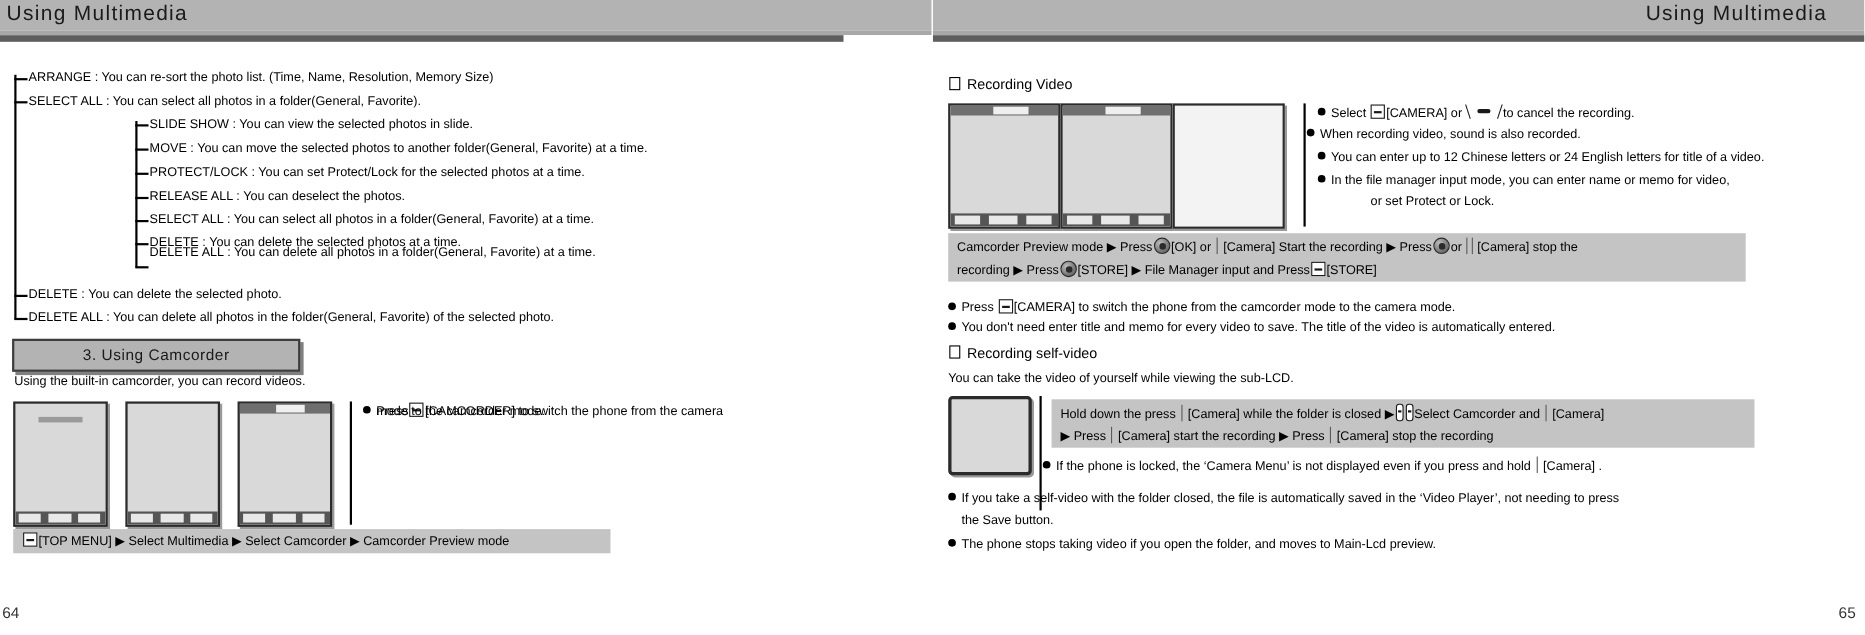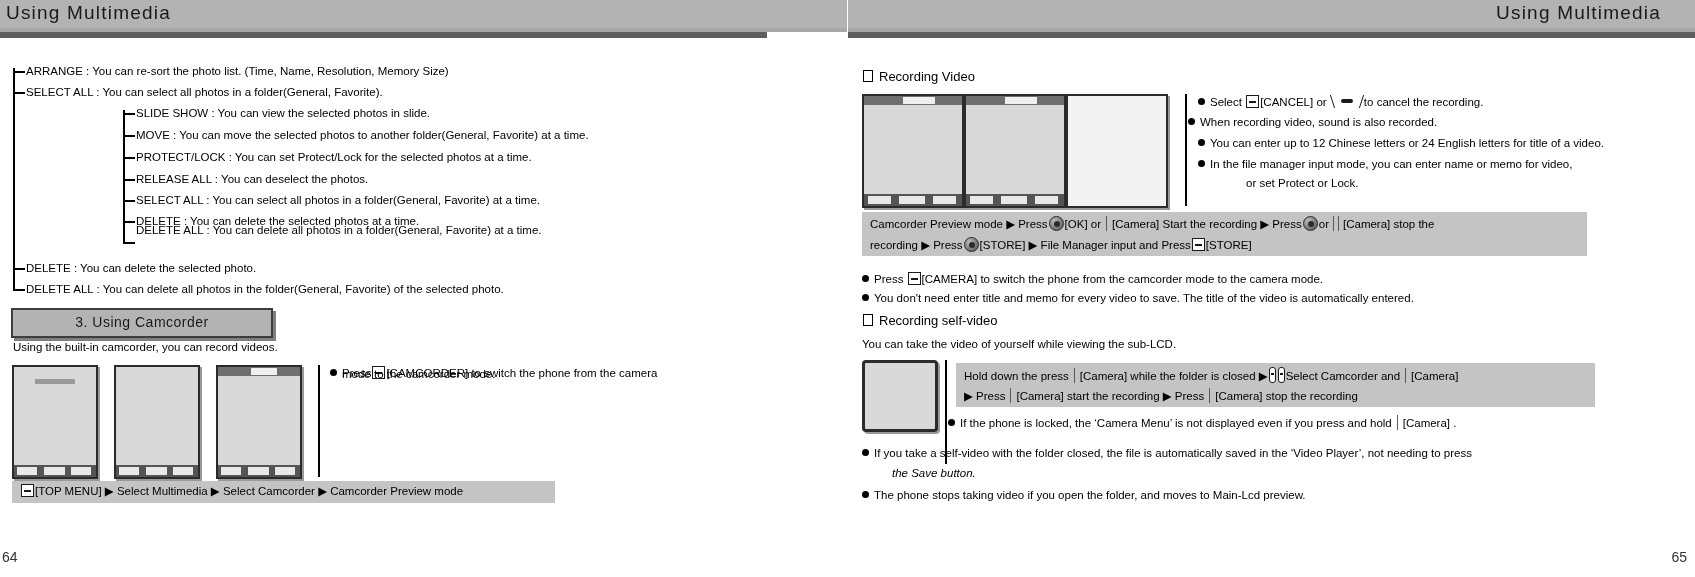--- a/index.html
+++ b/index.html
@@ -437,21 +437,21 @@
       <div class="row" style="top:74%; width:22%;"></div>
       <div class="row" style="left:56%; top:74%; width:26%;"></div>
       <div class="row" style="top:84%; width:20%;"></div>
     </div>
   </div>
 
   <div class="vrule" style="left:337px; top:94px; height:112px;"></div>
 
   <div class="txt" style="left:350px; top:95px;">
     <span class="bul"></span><span>Select</span>
-    <span class="key-soft"></span><span>[CANCEL] or</span>
+    <span class="key-soft"></span><span>[CAMERA] or</span>
     <span class="key-end"><i></i></span><span>to cancel the recording.</span>
   </div>
   <div class="txt" style="left:340px; top:116px;">
     <span class="bul"></span><span>When recording video, sound is also recorded.</span>
   </div>
   <div class="txt" style="left:350px; top:137px;">
     <span class="bul"></span><span>You can enter up to 12 Chinese letters or 24 English letters for title of a video.</span>
   </div>
   <div class="txt" style="left:350px; top:158px;">
     <span class="bul"></span><span>In the file manager input mode, you can enter name or memo for video,</span>
@@ -501,19 +501,19 @@
     </div>
   </div>
 
   <div class="txt" style="left:100px; top:415px;">
     <span class="bul"></span><span>If the phone is locked, the </span><span>‘Camera Menu’</span><span> is not displayed even if you press and hold</span><span class="sep"></span><span>[Camera] .</span>
   </div>
 
   <div class="txt" style="left:14px; top:447px;">
     <span class="bul"></span><span>If you take a self-video with the folder closed, the file is automatically saved in the ‘Video Player’, not needing to press</span>
   </div>
-  <div class="txt" style="left:44px; top:467px;font-style:italic;">the Save button.</div>
+  <div class="txt" style="left:26px; top:467px;">the Save button.</div>
   <div class="txt" style="left:14px; top:489px;">
     <span class="bul"></span><span>The phone stops taking video if you open the folder, and moves to Main-Lcd preview.</span>
   </div>
 
   <div class="pageno" style="right:8px; top:549px;">65</div>
 </div>
 
 </body></html>

